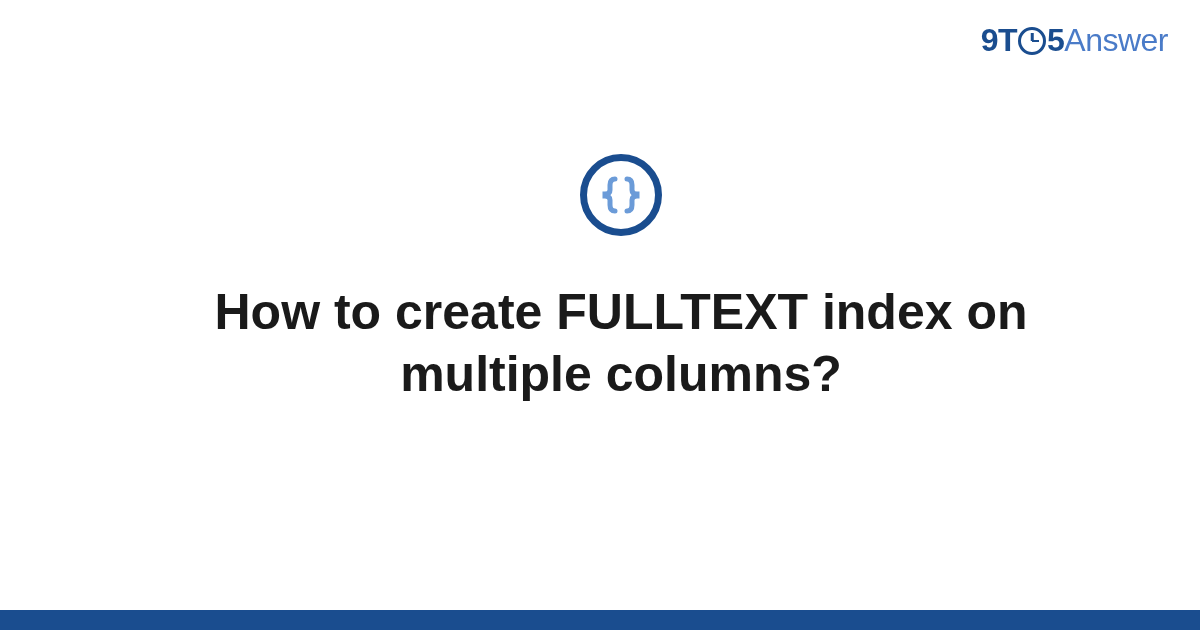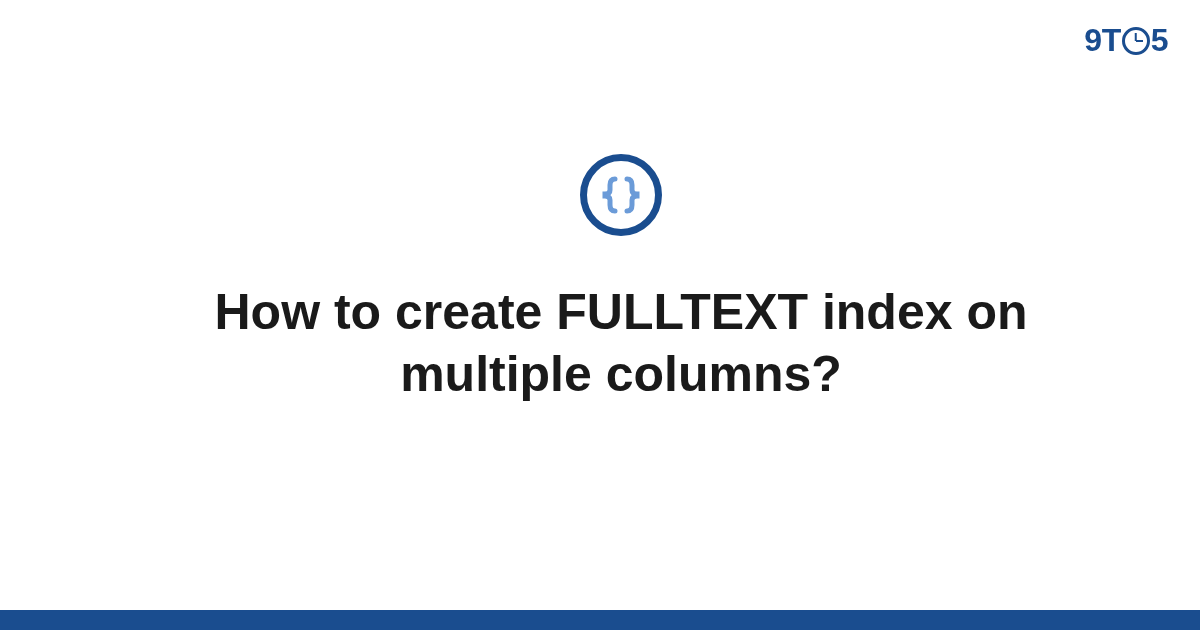--- a/index.html
+++ b/index.html
@@ -114,20 +114,21 @@
       background: #1a4d8f;
     }
   </style>
 </head>
 <body>
 
 <div class="brand">
   <span class="nine">9T</span>
     <span class="clock"></span>
     <span class="five">5</span>
+    <span class="answer">Answer</span>
 </div>
 
 <div class="content">
   <div class="badge-icon">
     <svg viewBox="0 0 44 44">
       <path d="M 16 6 C 12 6 11 9 11 12 L 11 17 C 11 20 9 21 6 21 L 6 23 C 9 23 11 24 11 27 L 11 32 C 11 35 12 38 16 38" stroke="#6b9bd8" stroke-width="5" fill="none" stroke-linecap="round"></path>
       <path d="M 28 6 C 32 6 33 9 33 12 L 33 17 C 33 20 35 21 38 21 L 38 23 C 35 23 33 24 33 27 L 33 32 C 33 35 32 38 28 38" stroke="#6b9bd8" stroke-width="5" fill="none" stroke-linecap="round"></path>
     </svg>
   </div>
   <h1 class="title">How to create FULLTEXT index on multiple columns?</h1>

